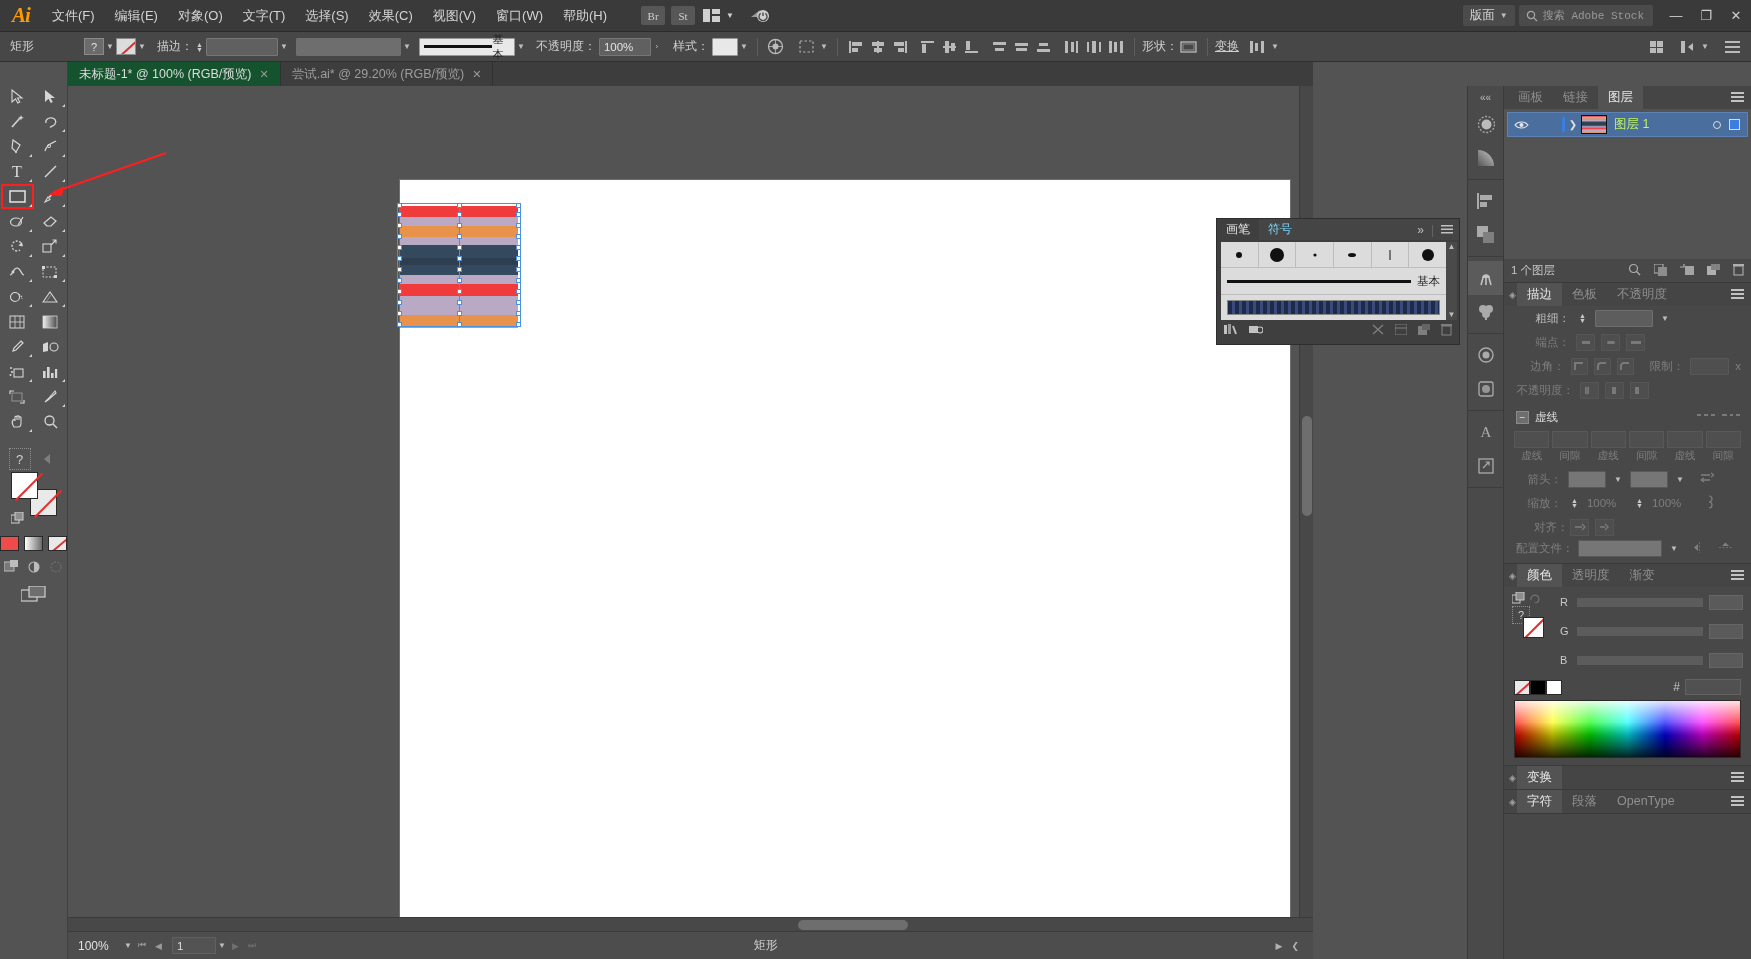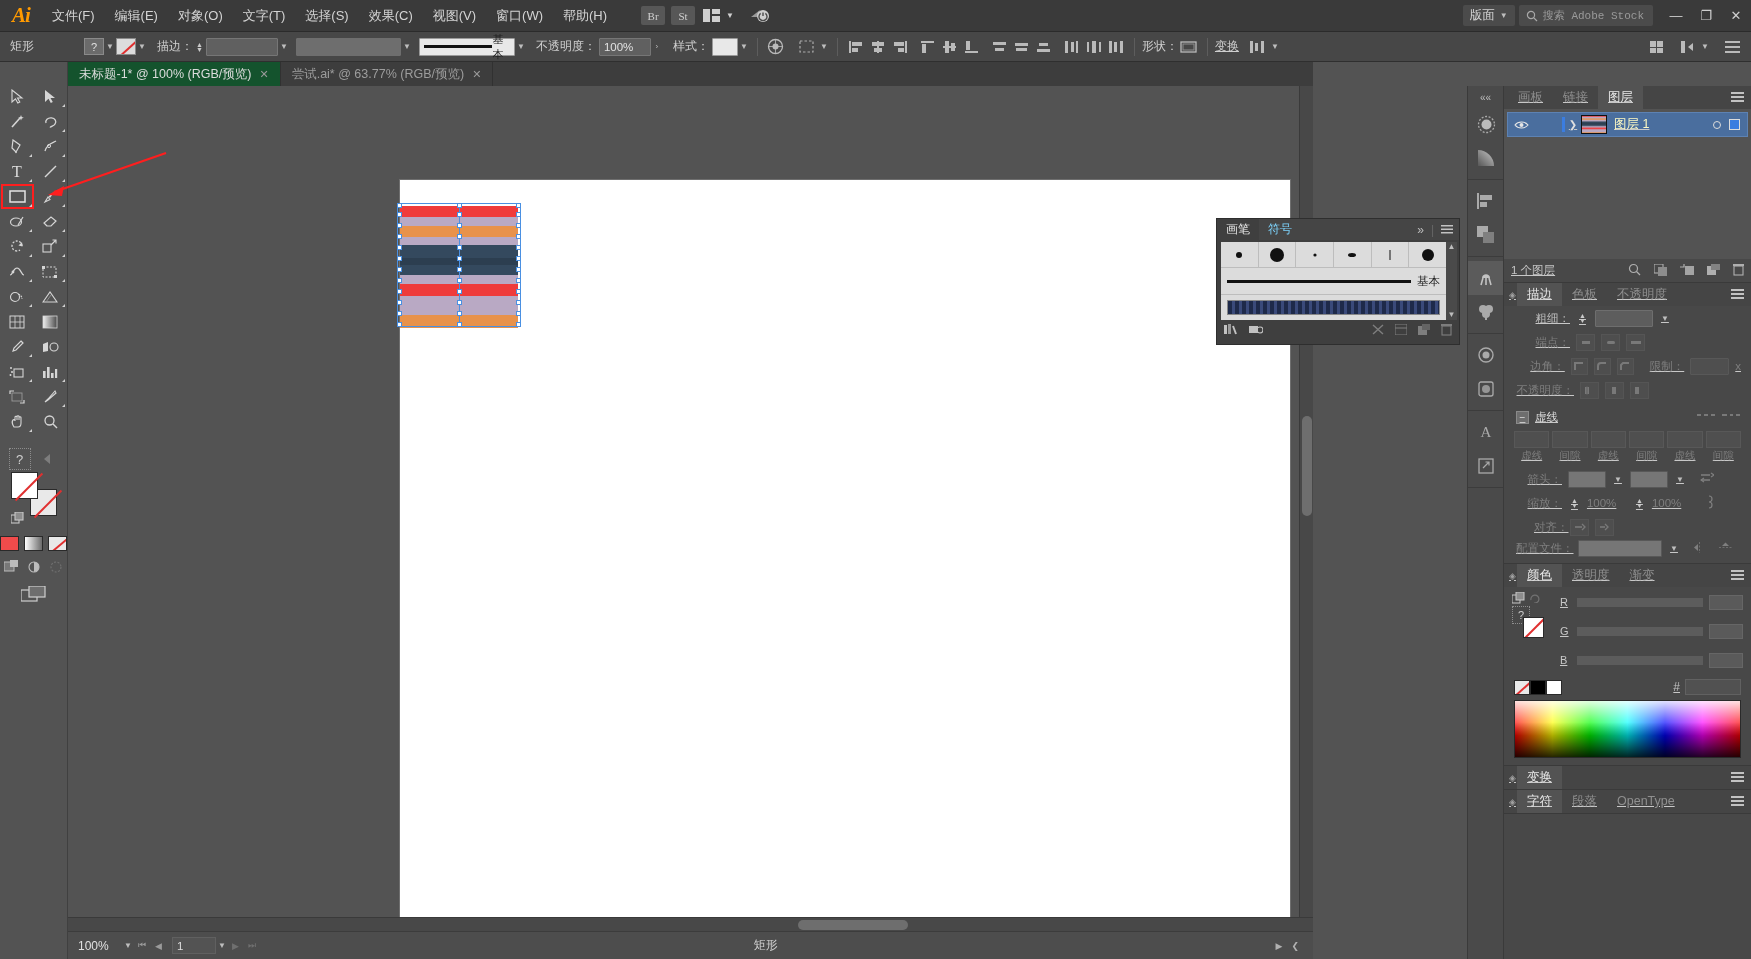--- a/index.html
+++ b/index.html
@@ -168,38 +168,38 @@
     border-left:1px solid #3a3a3a;padding-top:6px;
   }
   .dock-ico { width:36px;height:34px;display:flex;align-items:center;justify-content:center;opacity:.8; }
   .dock-ico.active { background:#606060; }
   .dock-grp { border-bottom:1px solid #3c3c3c;padding-bottom:4px;margin-bottom:4px; }
 
   .rightdock {
     position:absolute;right:0;top:86px;width:248px;height:873px;background:#484848;
     border-left:1px solid #3a3a3a;
   }
-  .panel { border-bottom:1px solid #3a3a3a;text-decoration:underline; }
+  .panel { border-bottom:1px solid #3a3a3a; }
   .ptabs { height:23px;display:flex;align-items:center;background:#454545;padding-left:4px;position:relative; }
   .ptab { padding:0 10px;height:23px;line-height:23px;font-size:12.5px;color:#8f8f8f; }
   .ptab.active { background:#535353;color:#e8e8e8; }
   .pmenu { position:absolute;right:7px;top:6px;width:13px;height:11px;
     background:repeating-linear-gradient(#c2c2c2 0 2px,transparent 2px 4px); }
   .pgrip { width:9px;text-align:center;font-size:9px;color:#a0a0a0; }
 
   .layerlist { background:#535353;height:150px;padding:3px; }
   .layerrow {
     height:25px;display:flex;align-items:center;background:#4a6e9e;gap:0;border:1px solid #5d82b3;
   }
   .lr-eye { width:26px;display:flex;align-items:center;justify-content:center; }
   .lr-lock { width:24px;display:flex;align-items:center;justify-content:center; }
   .lr-mark { width:3px;height:15px;background:#3b7de0;margin-left:4px; }
   .lr-arrow { width:16px;text-align:center;font-size:10px;color:#e0e0e0; }
   .lr-thumb { width:26px;height:19px;border:1px solid #111;margin-right:7px;overflow:hidden; }
-  .lr-name { flex:1;font-size:12.5px;color:#fef9c3; }
+  .lr-name { flex:1;font-size:12.5px;color:#bef264; }
   .lr-circ { width:8px;height:8px;border:1px solid #dcdcdc;border-radius:50%;margin-right:8px; }
   .lr-sq { width:11px;height:11px;background:#3b7de0;border:1px solid #dcdcdc;margin-right:7px; }
   .layerfoot { height:23px;display:flex;align-items:center;background:#484848;padding:0 7px;font-size:11.5px;color:#c4c4c4; }
   .lf-icons { margin-left:auto;display:flex;gap:13px;align-items:center;opacity:.85; }
 
   .prow { display:flex;align-items:center;height:24px;padding:0 10px;gap:6px; }
   .plabel { font-size:11.5px;color:#bdbdbd;text-align:right;white-space:nowrap; }
   .plabel.dim { color:#7e7e7e; }
   .pinput { height:17px;background:#5d5d5d;border:1px solid #6e6e6e;border-radius:1px; }
   .pinput.dim { background:#4f4f4f;border-color:#585858; }
@@ -448,21 +448,21 @@
         </svg>
       </div>
   </div>
 
   <div class="tabbar">
     <div class="doctab active">
       <span>未标题-1* @ 100% (RGB/预览)</span>
       <span class="x">✕</span>
     </div>
     <div class="doctab">
-      <span>尝试.ai* @ 63.77% (RGB/预览)</span>
+      <span>尝试.ai* @ 29.20% (RGB/预览)</span>
       <span class="x">✕</span>
     </div>
   </div>
 
   <div class="tools">
     <div class="toolgrid">
       <div class="tool">
           <svg width="13" height="15" viewBox="0 0 13 15">
             <path d="M1 1 L1 13 L4.5 9.8 L6.8 14 L8.8 13 L6.5 9 L11 9 Z" fill="none" stroke="#d6d6d6" stroke-width="1.1"></path>
           </svg>

